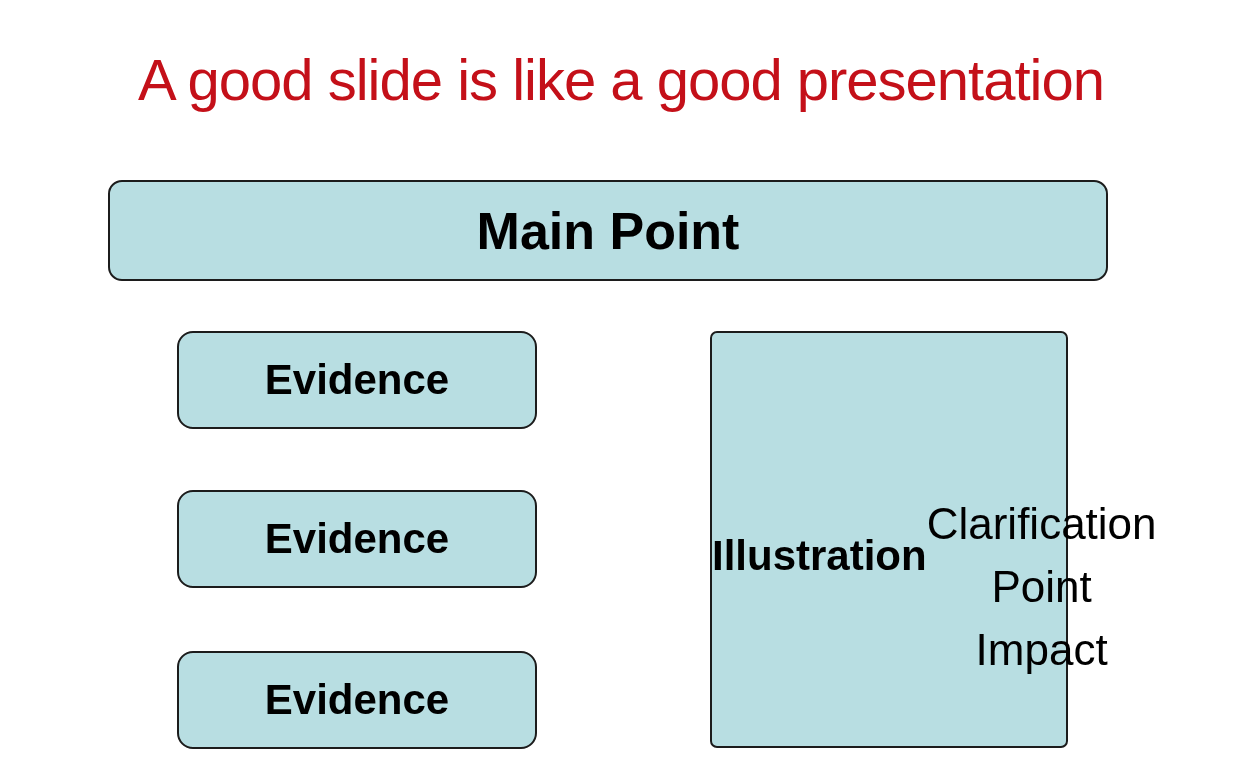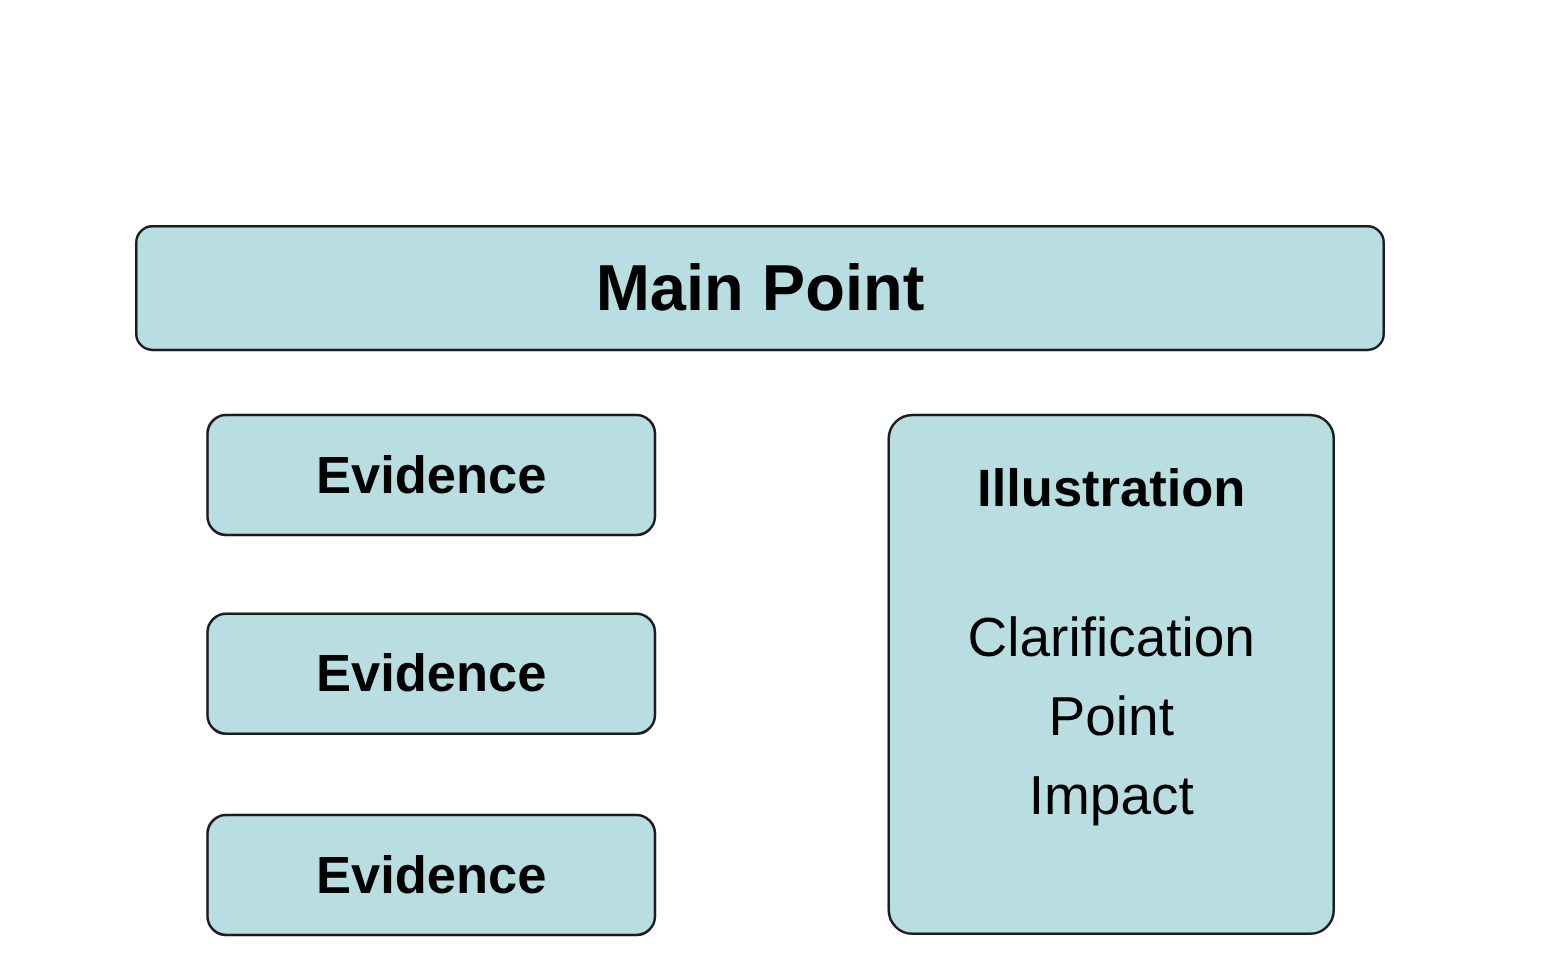--- a/index.html
+++ b/index.html
@@ -38,33 +38,33 @@
     color:var(--text-color);
   }
   .main-point-box{
     left:108px;top:180px;width:1000px;height:101px;
     border-radius:14px;
   }
   .main-point-box .box-label{
     font-size:52px;font-weight:700;
   }
   .evidence-box{
-    left:165px;width:360px;height:98px;
+    left:177px;width:360px;height:98px;
     border-radius:16px;
   }
   .evidence-box .box-label{
     font-size:42px;font-weight:700;
   }
   .evidence-1{top:331px;}
   .evidence-2{top:490px;}
   .evidence-3{top:651px;}
   .illustration-box{
     left:710px;top:331px;width:358px;height:417px;
-    border-radius:20px;
-    flex-direction:column;
+    border-radius:7px;
+    flex-direction:row;
     justify-content:flex-start;
     align-items:center;
     padding-top:32px;
   }
   .illustration-heading{
     font-size:42px;font-weight:700;
     line-height:52px;
   }
   .illustration-items{
     margin-top:62px;
@@ -73,20 +73,21 @@
   .illustration-item{
     font-size:44px;font-weight:400;
     line-height:63px;
   }
 </style>
 </head>
 <body>
 
 <div class="slide">
 
+  <div class="slide-title">A good slide is like a good presentation</div>
 
   <div class="box main-point-box">
     <span class="box-label">Main Point</span>
   </div>
 
   <div class="box evidence-box evidence-1">
     <span class="box-label">Evidence</span>
   </div>
 
   <div class="box evidence-box evidence-2">

